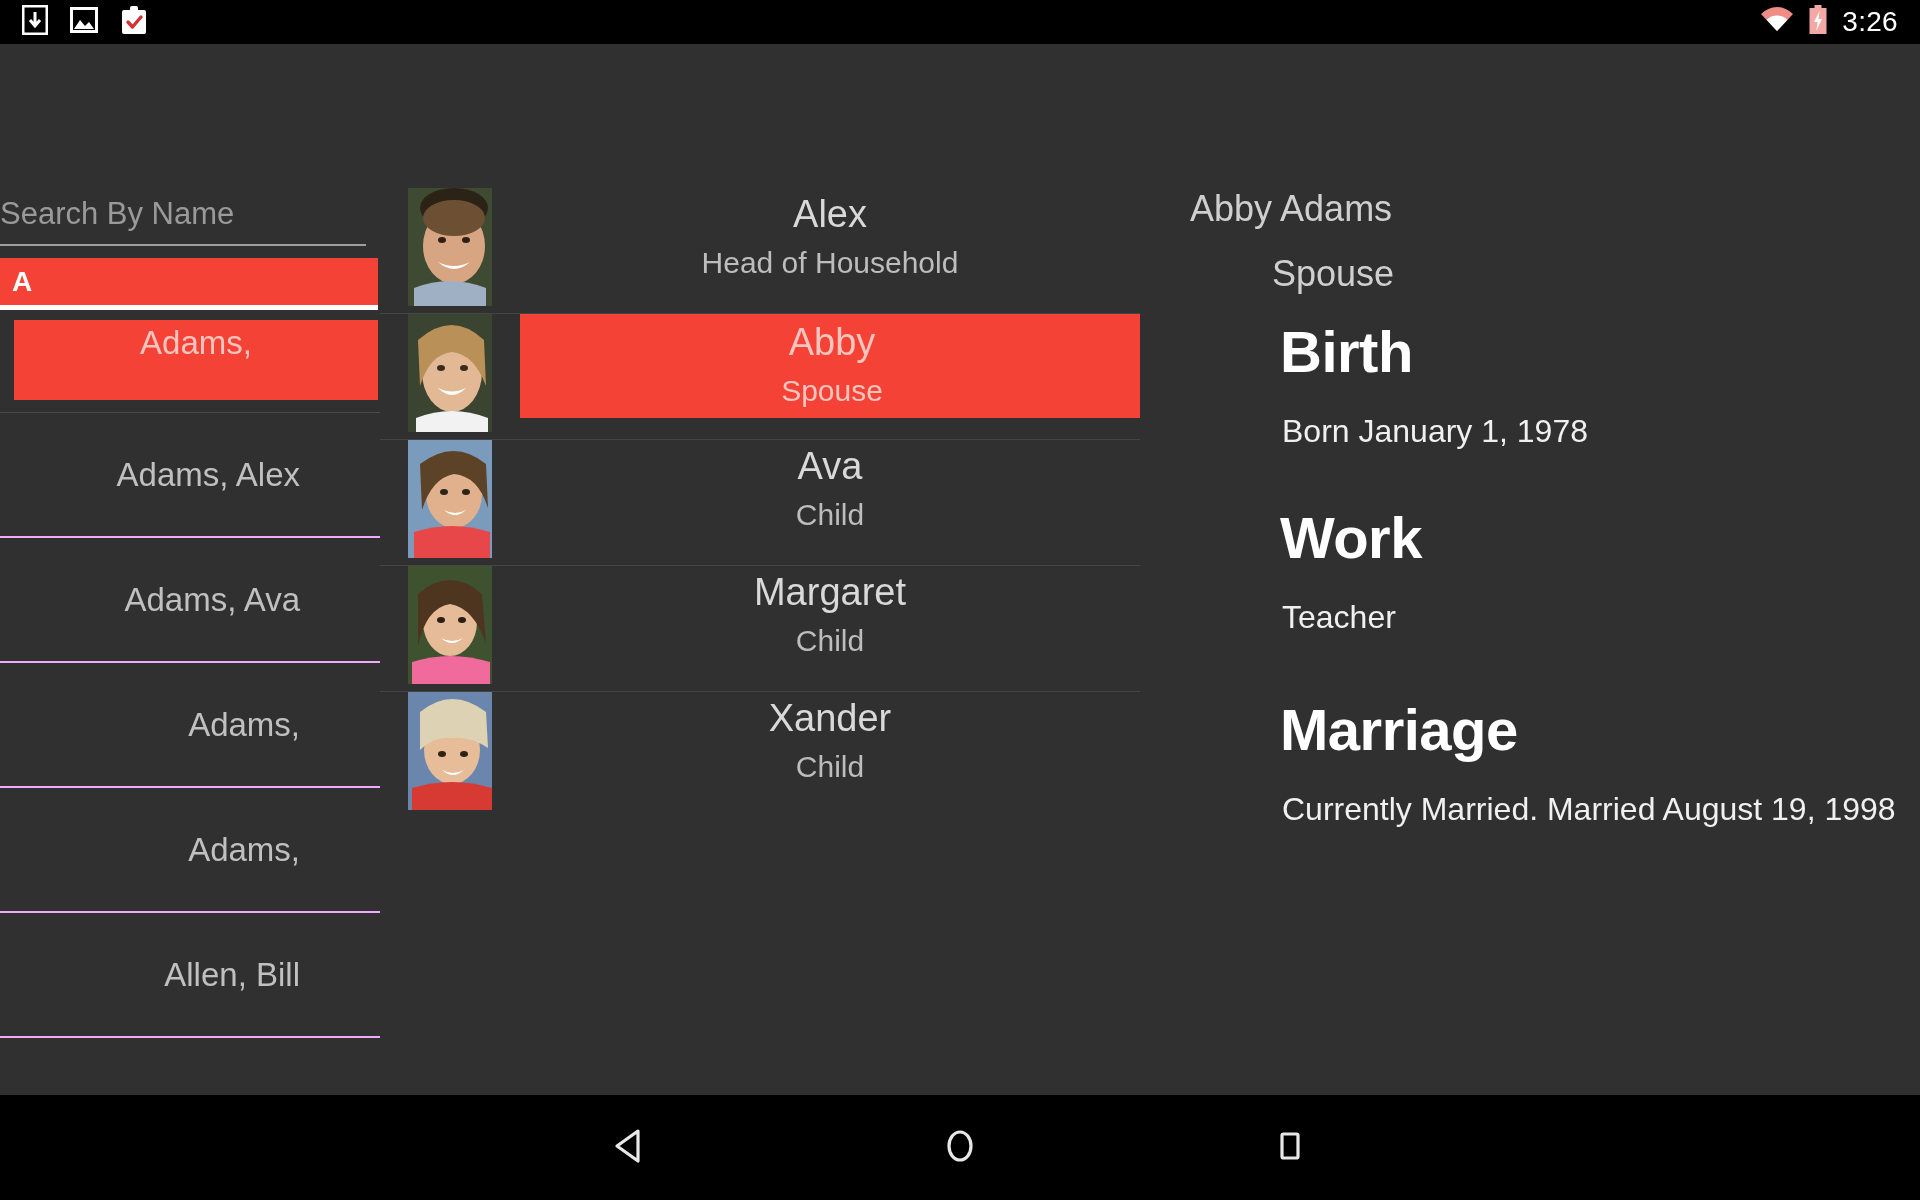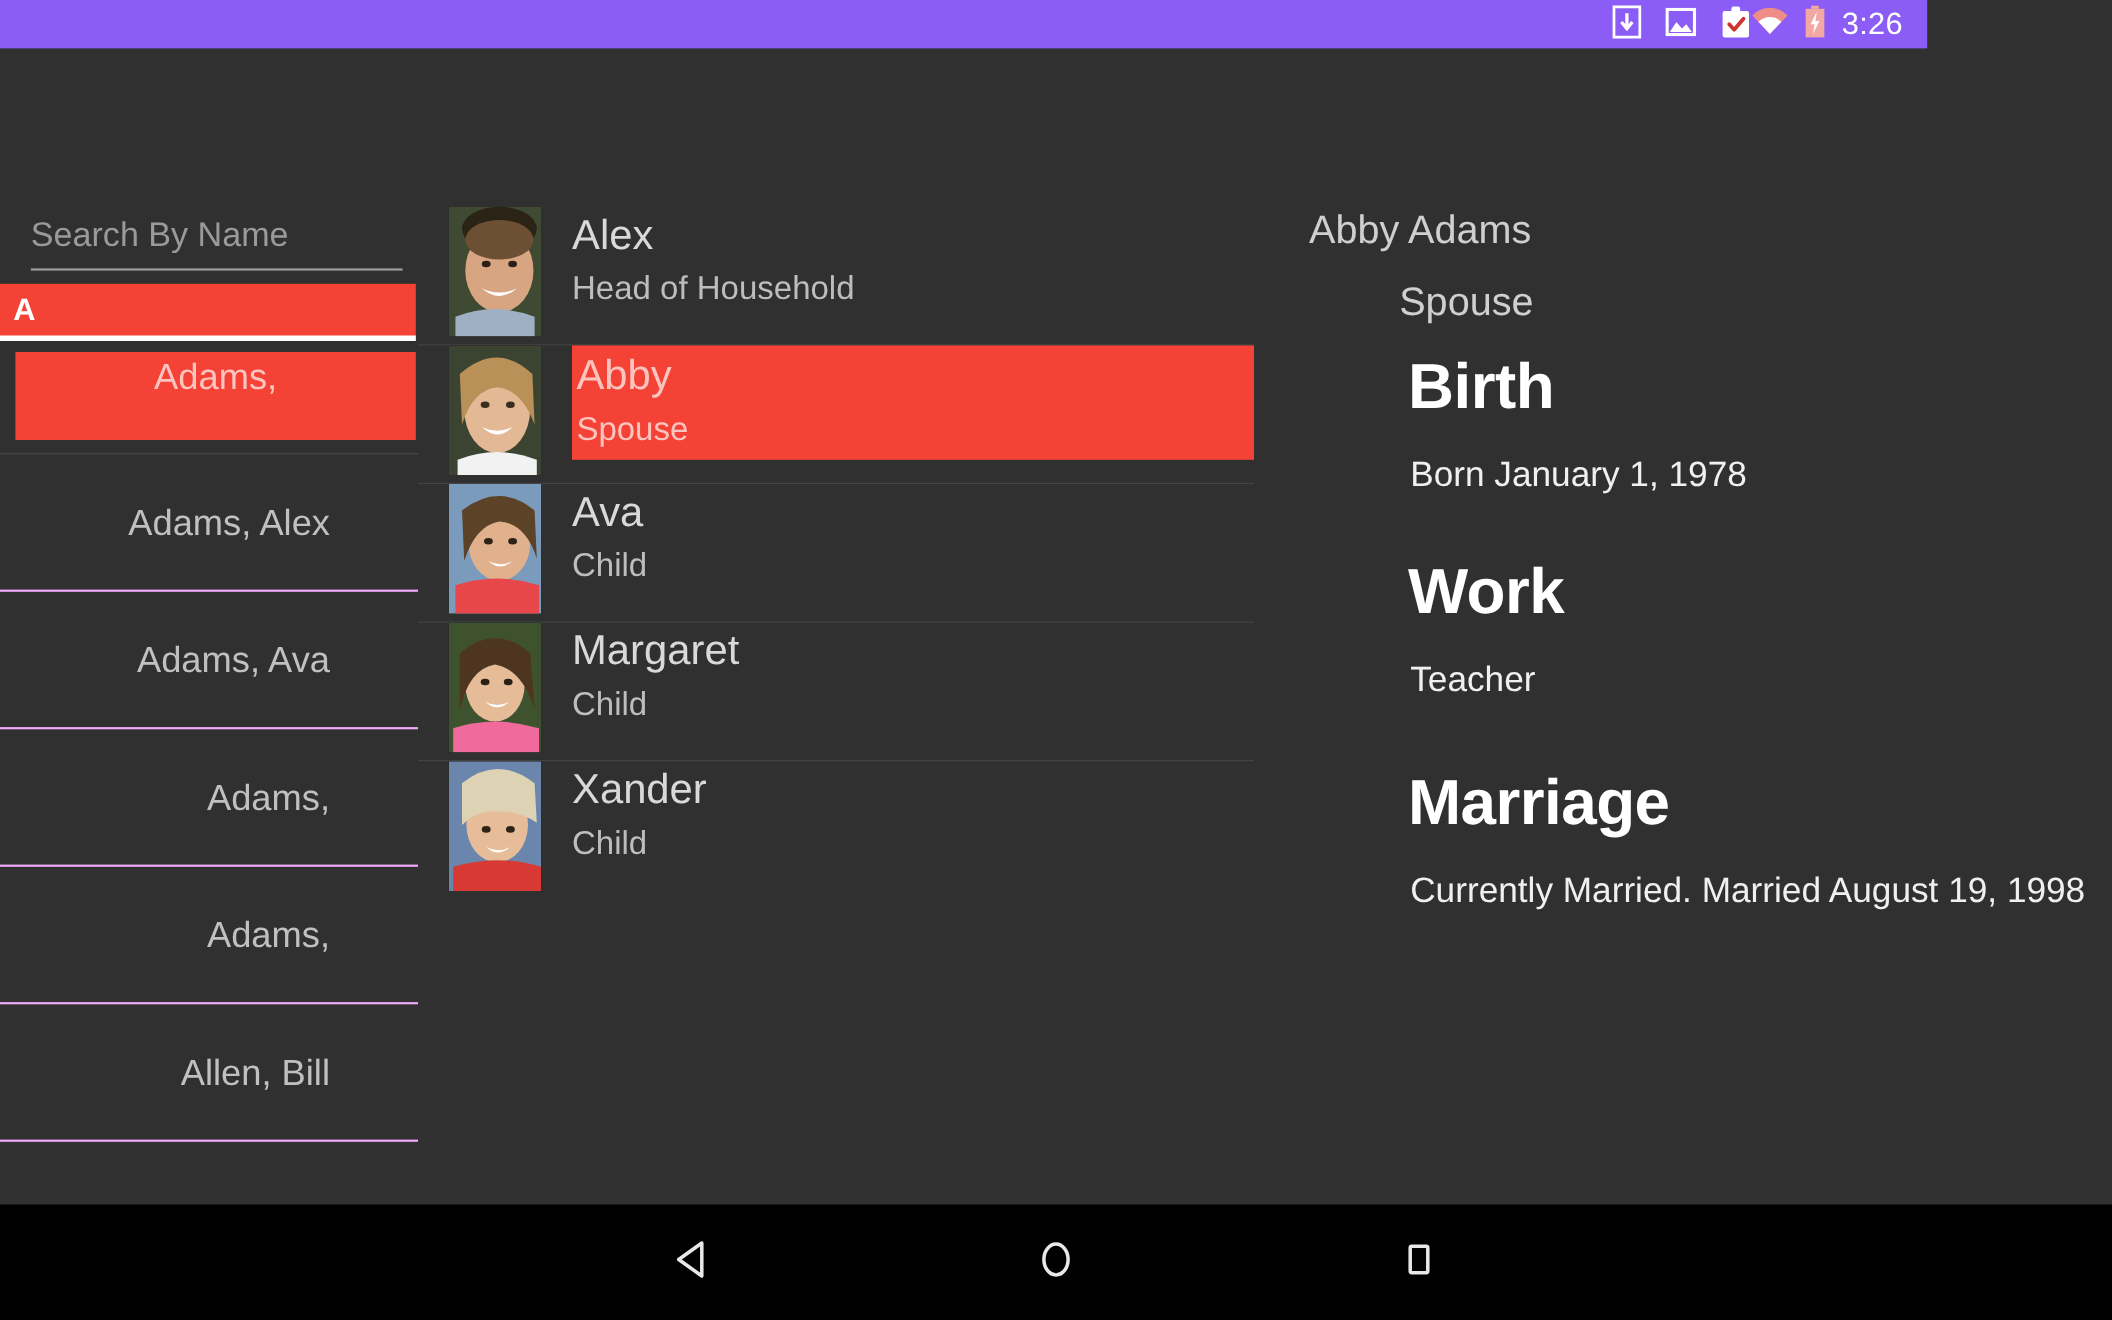--- a/index.html
+++ b/index.html
@@ -6,23 +6,23 @@
   html, body {
     width: 1920px; height: 1200px;
     background: #000;
     font-family: "Liberation Sans", sans-serif;
     overflow: hidden;
   }
   .screen { position: relative; width: 1920px; height: 1200px; background: #303030; }
 
   
   .statusbar {
-    position: absolute; top: 0; left: 0; width: 1752px; height: 44px;
-    background: #8b5cf6;
-    display: flex; align-items: center; justify-content: flex-end;
+    position: absolute; top: 0; left: 0; width: 1920px; height: 44px;
+    background: #000000;
+    display: flex; align-items: center; justify-content: space-between;
     padding: 0 22px;
   }
   .sb-left { display: flex; align-items: center; gap: 22px; }
   .sb-right { display: flex; align-items: center; gap: 14px; }
   .sb-time { color: #ffffff; font-size: 28px; letter-spacing: 0.3px; }
   .sb-ico { display: block; }
 
   
   .appbar {
     position: absolute; top: 44px; left: 0; width: 1920px; height: 132px;
@@ -48,21 +48,21 @@
   .grid-icon i { display: block; background: #ffffff; }
 
   
   .content {
     position: absolute; top: 176px; left: 0; width: 1920px; height: 919px;
     background: #303030; display: flex;
   }
 
   
   .leftpanel { width: 380px; height: 100%; position: relative; }
-  .search-wrap { padding: 12px 14px 0 28px; }
+  .search-wrap { padding: 12px 14px 0 0; }
   .search-input {
     width: 100%; background: transparent; border: none;
     border-bottom: 2px solid #9e9e9e;
     color: #9a9a9a; font-size: 31px;
     font-family: "Liberation Sans", sans-serif;
     padding: 8px 0 12px 0; outline: none;
   }
   .search-input::placeholder { color: #9a9a9a; }
   .letter-box {
     margin-top: 12px; width: 378px; height: 52px;
@@ -84,21 +84,21 @@
     width: 364px; justify-content: center; padding-right: 0;
     align-items: flex-start; padding-top: 4px;
   }
   .sel-wrap { border-bottom: 1px solid #4a4a4a; padding-bottom: 12px; }
 
   
   .midpanel { width: 760px; height: 100%; padding-top: 12px; }
   .member-row {
     display: flex; align-items: flex-start;
     height: 126px; border-bottom: 1px solid #454545;
-    padding-left: 28px; cursor: pointer;
+    padding-left: 28px; cursor: pointer; text-align: center;
   }
   .member-row:last-child { border-bottom: none; }
   .avatar {
     width: 84px; height: 118px; flex: 0 0 84px; overflow: hidden;
     background: #2a2a2a;
   }
   .avatar svg { display: block; }
   .member-text { margin-left: 28px; flex: 1; padding-top: 4px; }
   .member-text.highlight {
     background: #F44336; padding: 6px 0 10px 0; width: 624px;

